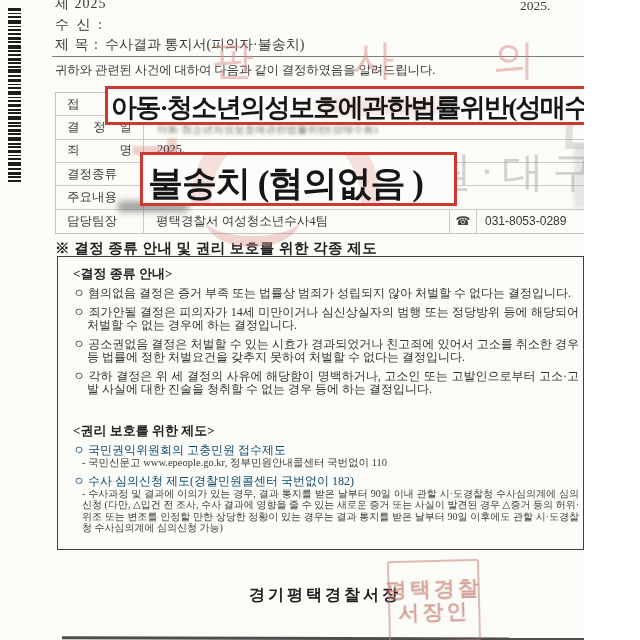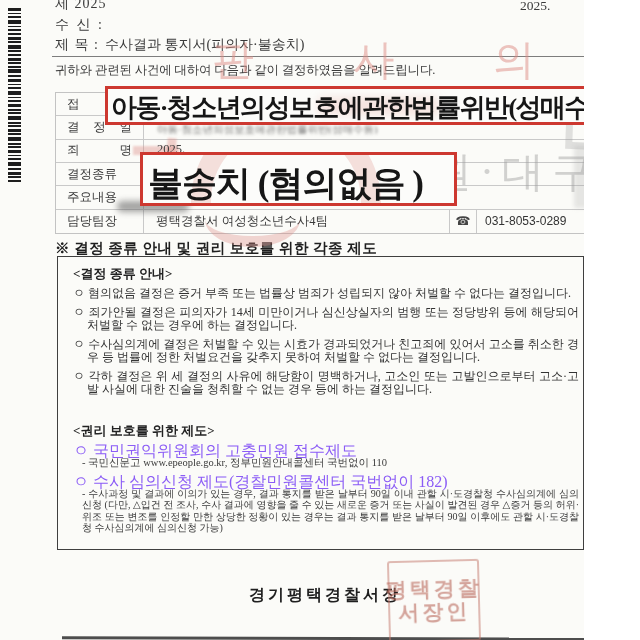--- a/index.html
+++ b/index.html
@@ -85,21 +85,21 @@
   .sec-head { left:55px; top:239px; font-size:14.5px; font-weight:bold;
               letter-spacing:.5px; color:#1f1f1f; }
   .infobox { left:57px; top:256px; width:527px; height:294px;
              border:1.5px solid #3f3f3f; box-sizing:border-box;
              padding:8px 4px 0 15px; z-index:1; background:transparent; }
   .infobox .title { font-size:13px; font-weight:bold; color:#222; margin-bottom:4px; }
   .infobox .item  { font-size:12px; line-height:13.5px; color:#333; text-align:justify;
                     padding-left:14px; text-indent:-14px; margin-bottom:5px; }
   .infobox .rights-title { margin-top:25px; }
   .r-item { margin-bottom:6px; }
-  .r-item .r-title { font-size:16px; line-height:13px; color:#8b5cf6; }
+  .r-item .r-title { font-size:12px; line-height:13px; color:#0c4a6e; }
   .r-item .r-sub   { font-size:10.5px; line-height:12px; color:#3a3a3a; margin-left:9px; text-align:justify; }
   .r-item.small .r-sub { font-size:10px; line-height:11.5px; }
 
   
   .signer { left:249px; top:585px; font-size:16px; letter-spacing:3px;
             color:#1f1f1f; font-weight:700; }
   .seal { left:388px; top:560px; width:88px; height:78px;
           border:2.5px solid rgba(196,120,108,.5); border-radius:3px;
           transform:rotate(-1.5deg); display:flex; flex-direction:column;
           align-items:center; justify-content:center; z-index:3;
@@ -229,21 +229,21 @@
   <div class="abs redbox redbox2">
     <div class="ghost-arc"></div>
     <div class="big">불송치 (혐의없음 )</div>
   </div>
 
   <div class="abs sec-head">※ 결정 종류 안내 및 권리 보호를 위한 각종 제도</div>
   <div class="abs infobox">
     <div class="title">&lt;결정 종류 안내&gt;</div>
     <div class="item">ㅇ 혐의없음 결정은 증거 부족 또는 법률상 범죄가 성립되지 않아 처벌할 수 없다는 결정입니다.</div>
     <div class="item">ㅇ 죄가안될 결정은 피의자가 14세 미만이거나 심신상실자의 범행 또는 정당방위 등에 해당되어 처벌할 수 없는 경우에 하는 결정입니다.</div>
-    <div class="item">ㅇ 수사심의계에 결정은 처벌할 수 있는 시효가 경과되었거나 친고죄에 있어서 고소를 취소한 경우 등 법률에 정한 처벌요건을 갖추지 못하여 처벌할 수 없다는 결정입니다.</div>
+    <div class="item">ㅇ 공소권없음 결정은 처벌할 수 있는 시효가 경과되었거나 친고죄에 있어서 고소를 취소한 경우 등 법률에 정한 처벌요건을 갖추지 못하여 처벌할 수 없다는 결정입니다.</div>
     <div class="item">ㅇ 각하 결정은 위 세 결정의 사유에 해당함이 명백하거나, 고소인 또는 고발인으로부터 고소·고발 사실에 대한 진술을 청취할 수 없는 경우 등에 하는 결정입니다.</div>
     <div class="title rights-title">&lt;권리 보호를 위한 제도&gt;</div>
     <div class="r-item">
       <div class="r-title">ㅇ 국민권익위원회의 고충민원 접수제도</div>
       <div class="r-sub">- 국민신문고 www.epeople.go.kr, 정부민원안내콜센터 국번없이 110</div>
     </div>
     <div class="r-item small">
       <div class="r-title">ㅇ 수사 심의신청 제도(경찰민원콜센터 국번없이 182)</div>
       <div class="r-sub">- 수사과정 및 결과에 이의가 있는 경우, 결과 통지를 받은 날부터 90일 이내 관할 시·도경찰청 수사심의계에 심의신청 (다만, △입건 전 조사, 수사 결과에 영향을 줄 수 있는 새로운 증거 또는 사실이 발견된 경우 △증거 등의 허위·위조 또는 변조를 인정할 만한 상당한 정황이 있는 경우는 결과 통지를 받은 날부터 90일 이후에도 관할 시·도경찰청 수사심의계에 심의신청 가능)</div>
     </div>

